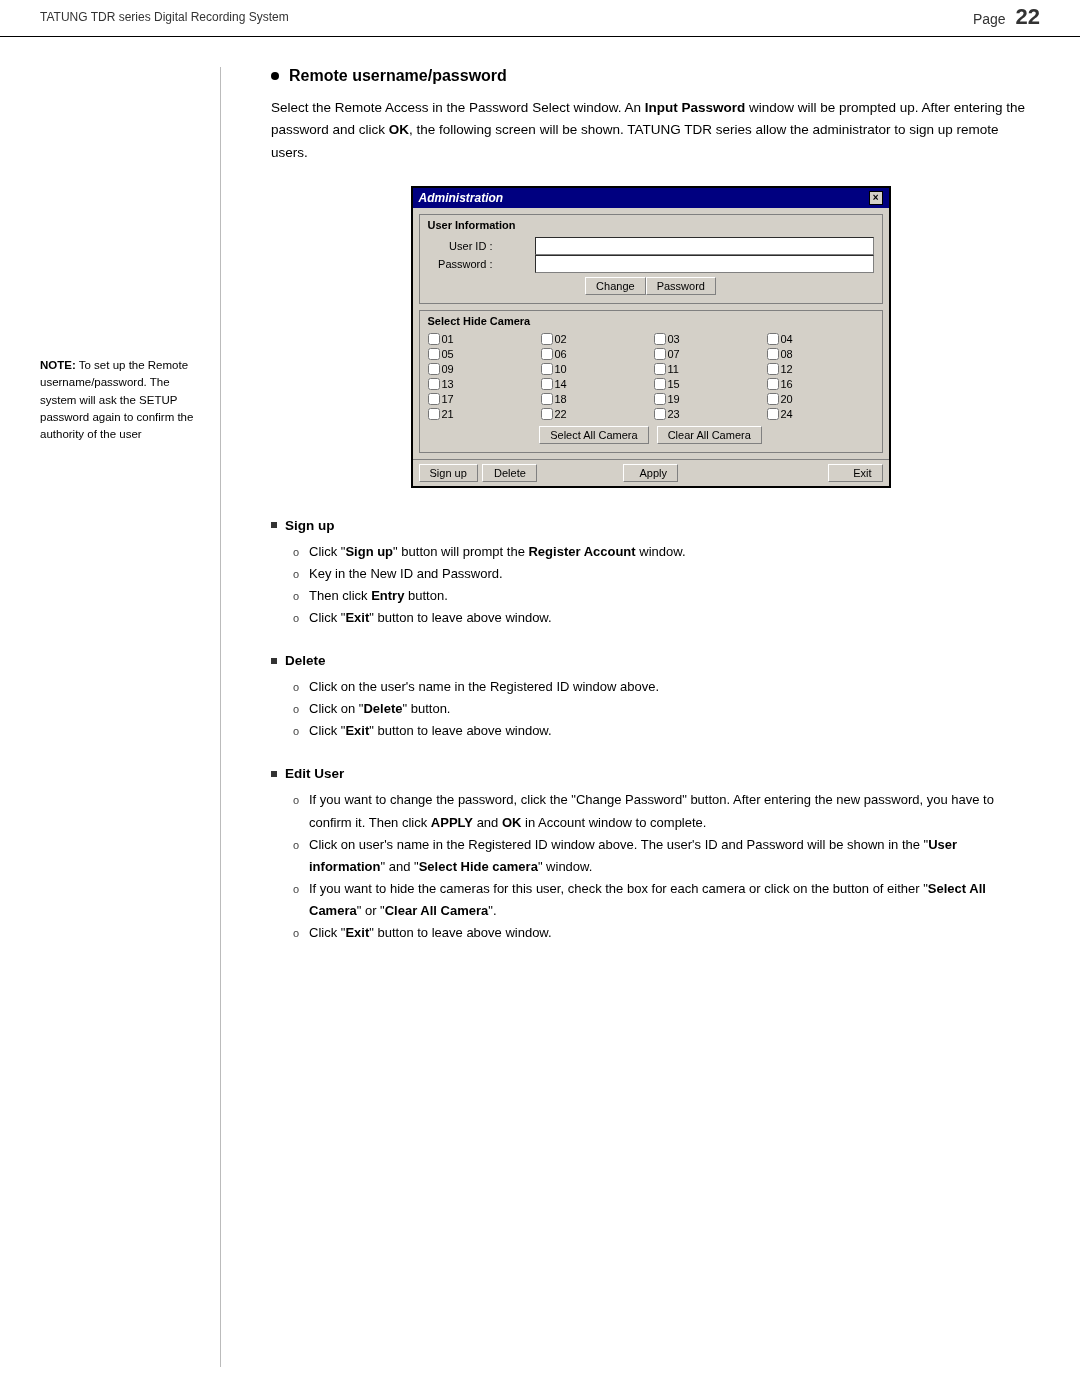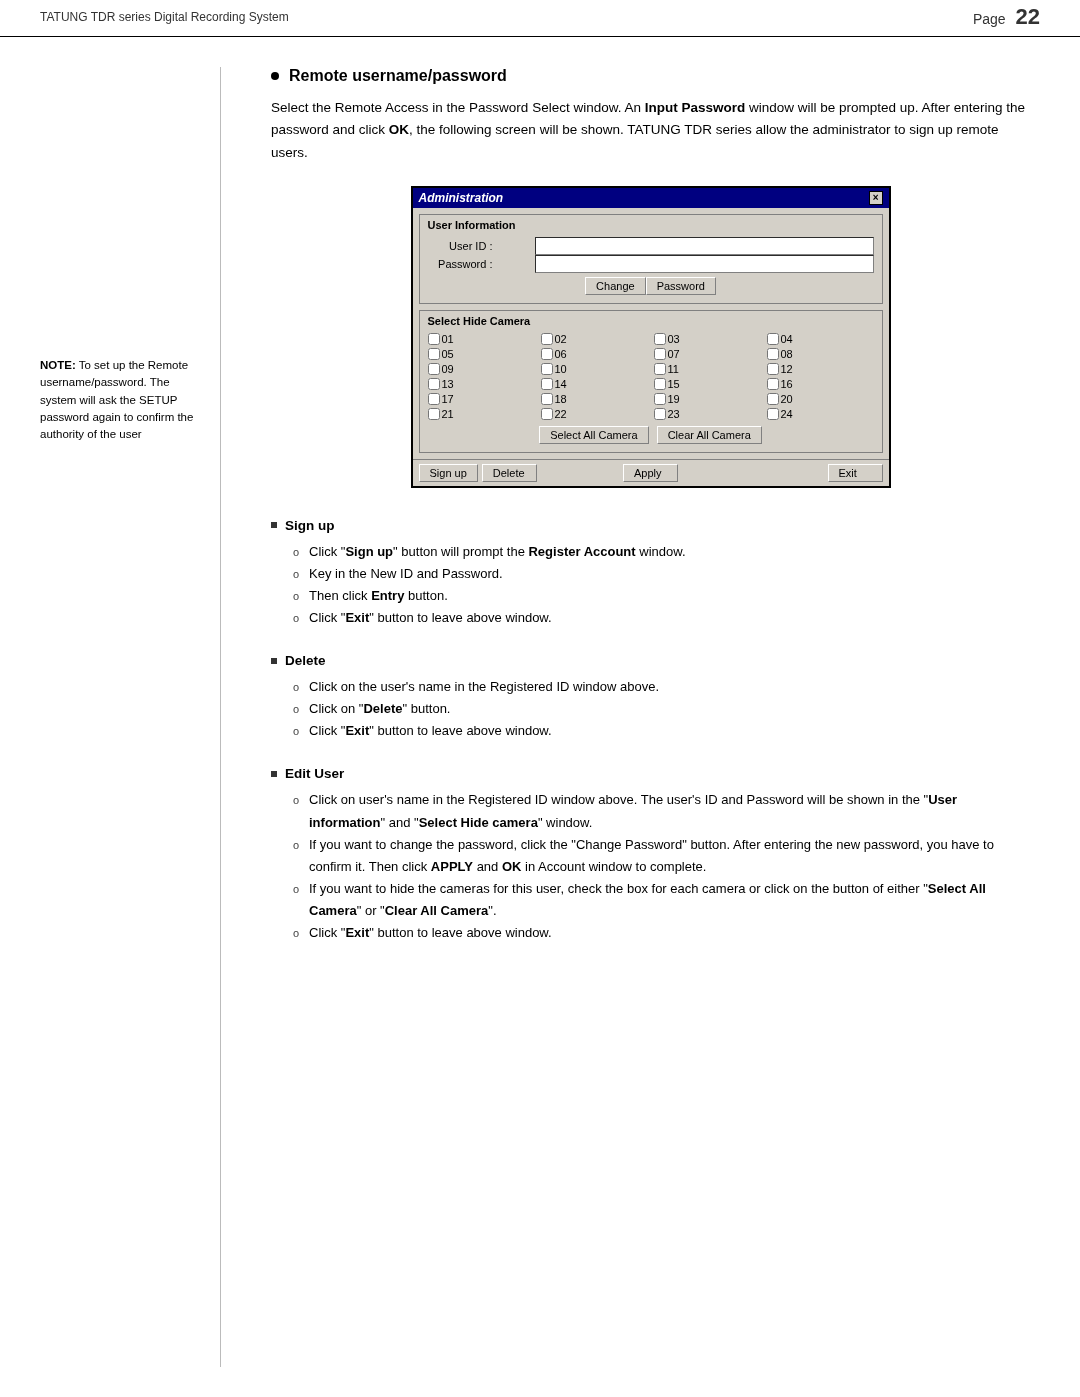--- a/index.html
+++ b/index.html
@@ -187,21 +187,21 @@
       margin-top: 4px;
     }
     .win-button {
       background: #d4d0c8;
       border: 1px solid;
       border-color: #fff #808080 #808080 #fff;
       padding: 2px 10px;
       font-size: 11px;
       cursor: pointer;
       min-width: 55px;
-      text-align: left;
+      text-align: right;
     }
 
     
     .camera-grid {
       display: grid;
       grid-template-columns: repeat(4, 1fr);
       gap: 3px 6px;
       margin-bottom: 6px;
     }
     .camera-checkbox-row {
@@ -491,21 +491,21 @@
         <li>Click "<strong>Exit</strong>" button to leave above window.</li>
       </ul>
     </div>
 
     <div class="sub-section">
       <div class="sub-section-header">
         <div class="sub-bullet"></div>
         <span>Edit User</span>
       </div>
       <ul class="bullet-list">
+        <li>If you want to change the password, click the "Change Password" button. After entering the new password, you have to confirm it. Then click <strong>APPLY</strong> and <strong>OK</strong> in Account window to complete.</li>
         <li>Click on user's name in the Registered ID window above. The user's ID and Password will be shown in the "<strong>User information</strong>" and "<strong>Select Hide camera</strong>" window.</li>
-        <li>If you want to change the password, click the "Change Password" button. After entering the new password, you have to confirm it. Then click <strong>APPLY</strong> and <strong>OK</strong> in Account window to complete.</li>
         <li>If you want to hide the cameras for this user, check the box for each camera or click on the button of either "<strong>Select All Camera</strong>" or "<strong>Clear All Camera</strong>".</li>
         <li>Click "<strong>Exit</strong>" button to leave above window.</li>
       </ul>
     </div>
 
   </div>
 </div>
 
 </body></html>

